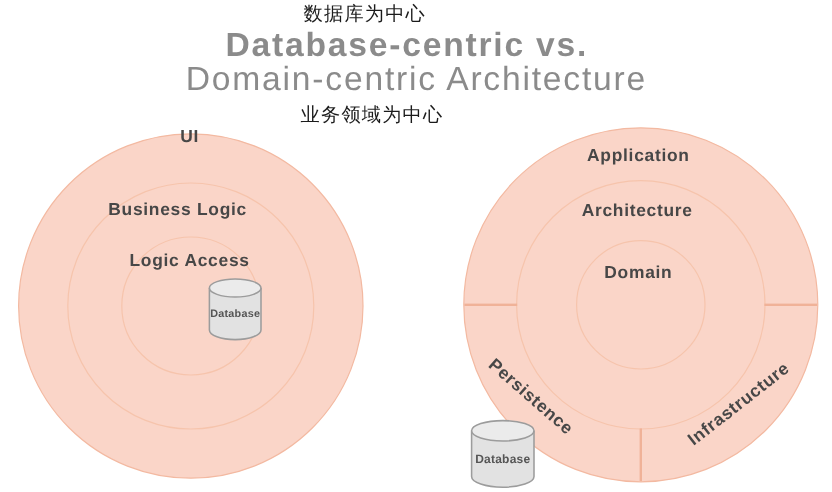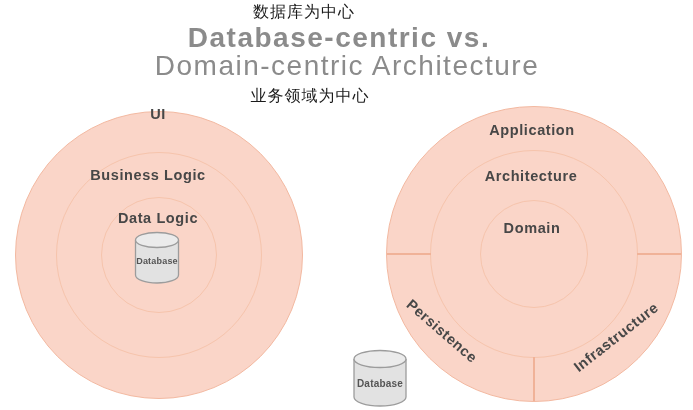--- a/index.html
+++ b/index.html
@@ -26,21 +26,21 @@
   .ring-label{
     position:absolute;transform:translate(-50%,-50%);
     font-size:14.5px;font-weight:700;color:#474747;letter-spacing:0.6px;white-space:nowrap;
   }
   .ring-label.rot-cw{transform:translate(-50%,-50%) rotate(41deg);}
   .ring-label.rot-ccw{transform:translate(-50%,-50%) rotate(-38deg);}
   
   .divider-h{position:absolute;height:1.5px;background:#f0b298;}
   .divider-v{position:absolute;width:1.5px;background:#f0b298;}
   
-  .cylinder{position:absolute;}
+  .cylinder{position:absolute;margin-left:39px;}
   .cylinder svg{display:block;}
   .cyl-label{
     position:absolute;left:0;right:0;text-align:center;
     font-weight:700;color:#555555;letter-spacing:0.2px;
   }
 </style>
 </head>
 <body>
 
 <div id="stage">
@@ -50,21 +50,21 @@
   <div class="title-line" style="left:347px;top:50px;">Domain-centric Architecture</div>
   <div class="cn-note" style="left:310px;top:86px;">业务领域为中心</div>
 
   <div>
     <div class="circle outer" style="left:15px;top:111px;width:288px;height:288px;"></div>
     <div class="circle" style="left:56px;top:152px;width:206px;height:206px;"></div>
     <div class="circle" style="left:101px;top:197px;width:116px;height:116px;"></div>
 
     <div class="ring-label" style="left:158px;top:114px;text-align:center;">UI</div>
     <div class="ring-label" style="left:148px;top:175px;">Business Logic</div>
-    <div class="ring-label" style="left:158px;top:218px;">Data Logic</div>
+    <div class="ring-label" style="left:158px;top:218px;">Logic Access</div>
 
     <div class="cylinder" style="left:133px;top:231px;width:48px;height:54px;">
       <svg width="48" height="54" viewBox="0 0 48 54" aria-hidden="true">
         <path d="M2.5 9 L2.5 44 A21.5 8 0 0 0 45.5 44 L45.5 9" fill="#e2e2e2" stroke="#9c9c9c" stroke-width="1.3"></path>
         <ellipse cx="24" cy="9" rx="21.5" ry="7.5" fill="#ebebeb" stroke="#9c9c9c" stroke-width="1.3"></ellipse>
       </svg>
       <div class="cyl-label" style="top:25px;font-size:9px;">Database</div>
     </div>
   </div>
 

